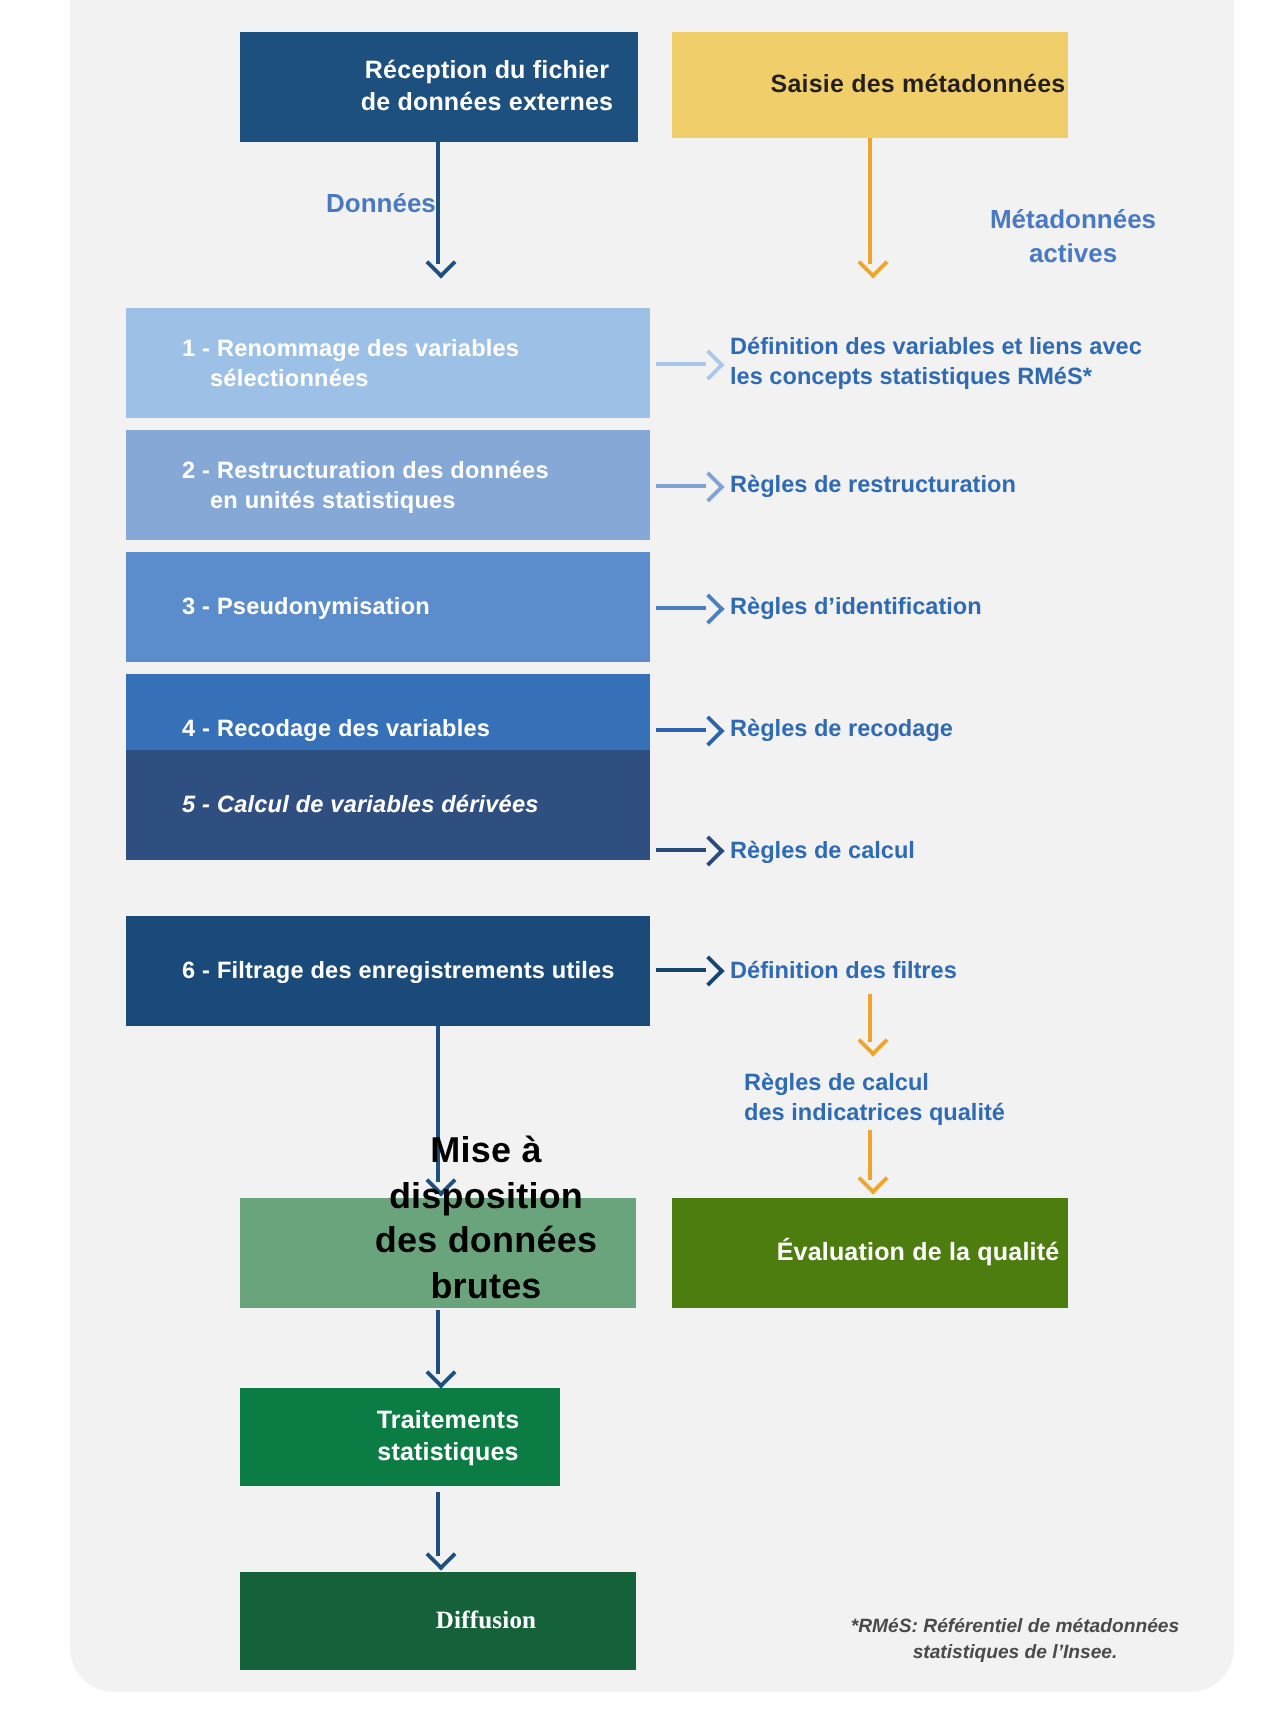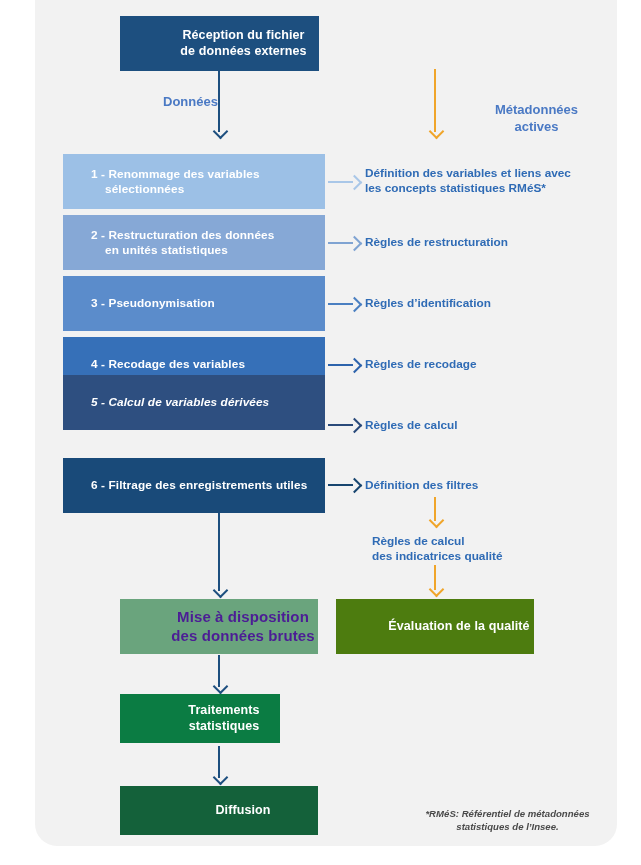--- a/index.html
+++ b/index.html
@@ -138,33 +138,33 @@
   
   #rules-quality {
     position: absolute;
     left: 372px; top: 534px; width: 200px;
     color: #2f6bb5; font-weight: bold; font-size: 11.8px; line-height: 1.3;
   }
 
   
   #box-brut {
     left: 120px; top: 599px; width: 198px; height: 55px;
-    background: #6aa47d; color: #4c1d95; font-size: 15px;
+    background: #6aa47d; color: #000000; font-size: 18px; align-items: flex-end;
   }
   #box-quality {
     left: 336px; top: 599px; width: 198px; height: 55px;
     background: #4d7c0f; color: #ffffff; font-size: 12.5px;
   }
   #box-traitements {
     left: 120px; top: 694px; width: 160px; height: 49px;
     background: #0b7c43; color: #ffffff; font-size: 12.5px;
   }
   #box-diffusion {
     left: 120px; top: 786px; width: 198px; height: 49px;
-    background: #14613a; color: #ffffff; font-size: 12.5px;
+    background: #14613a; color: #ffffff; font-size: 12.5px; font-family: Liberation Serif, serif;
   }
 
   
   #footnote {
     position: absolute;
     left: 400px; top: 808px; width: 215px;
     font-size: 9.6px; font-style: italic; font-weight: bold;
     color: #4a4a4a; line-height: 1.35; text-align: center;
   }
 </style>
@@ -175,20 +175,23 @@
 
   <div class="panel"></div>
 
   <div class="box center" id="box-reception">
     <div class="label">
       <span>Réception du fichier</span><br>
       <span>de données externes</span>
     </div>
   </div>
 
+  <div class="box center" id="box-metadata">
+    <div class="label">Saisie des métadonnées</div>
+  </div>
 
   <div class="varrow" id="va-data">
     <div class="shaft"></div>
     <div class="head"></div>
   </div>
   <div class="flowlabel" id="label-donnees">Données</div>
 
   <div class="varrow" id="va-meta">
     <div class="shaft"></div>
     <div class="head"></div>

